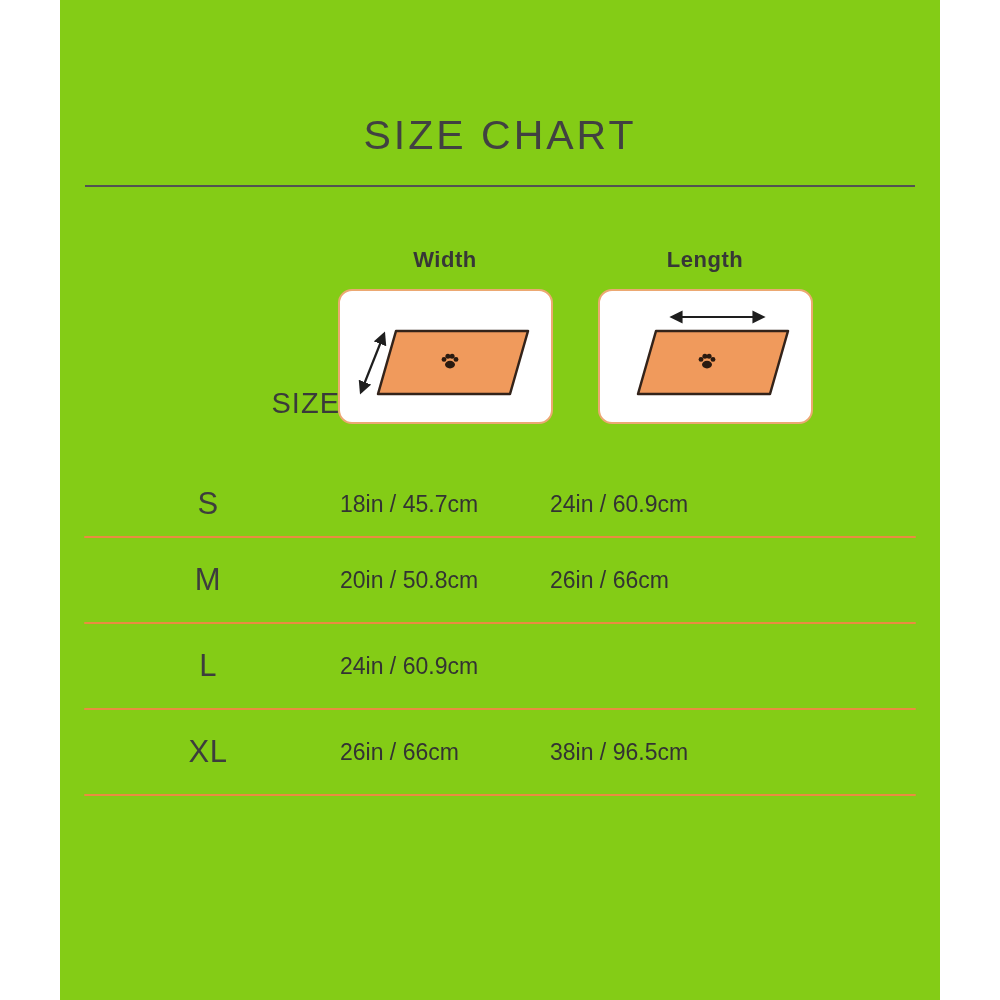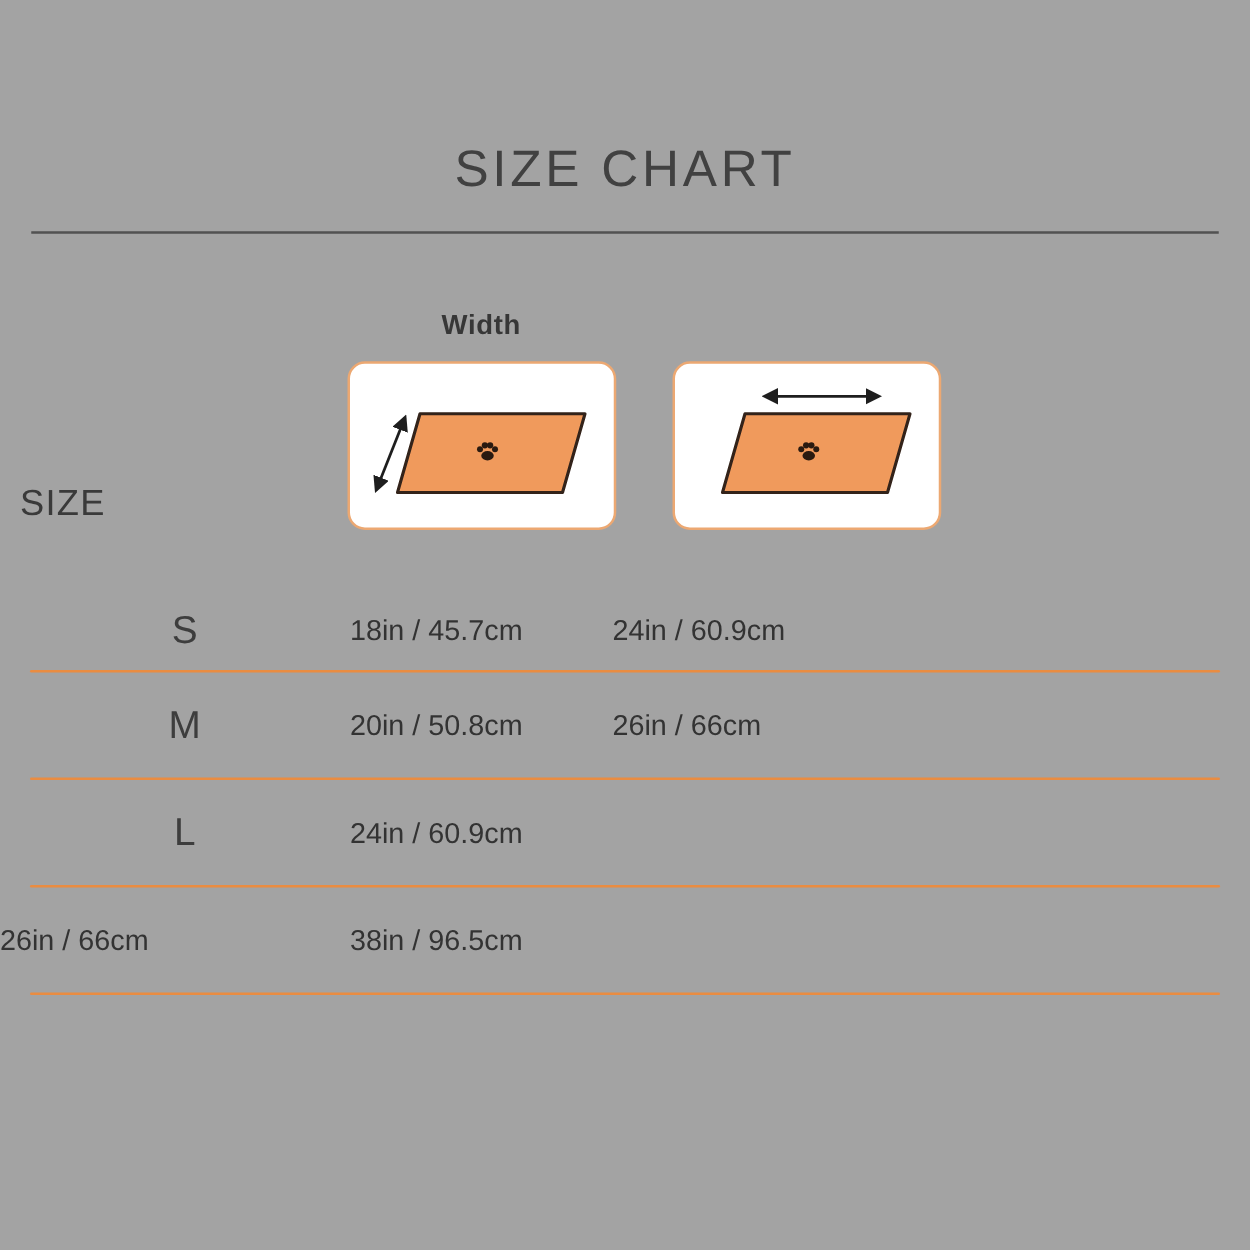--- a/index.html
+++ b/index.html
@@ -1,37 +1,37 @@
 <!DOCTYPE html>
 <html><head>
 <meta charset="utf-8">
 <style>
   html,body { margin:0; padding:0; background:#ffffff; }
   .page {
-    width:1000px; height:1000px; background:#a3a3a3; position:relative;
+    width:880px; height:1000px; background:#84cc16; position:relative;
     font-family:"Liberation Sans","DejaVu Sans",sans-serif; color:#3b3b3b;
     overflow:hidden; margin:0 auto;
   }
   .title {
     margin:0; padding-top:112px; text-align:center;
     font-size:41px; font-weight:400; letter-spacing:3px; color:#414141;
   }
   .title-rule { height:2px; background:#525252; margin:26px 25px 0 25px; }
 
   .grid { display:grid; grid-template-columns:280px 210px 310px; }
 
   .header-grid { margin-top:60px; }
   .header-cell {
     text-align:center; font-size:22px; font-weight:700; color:#373737;
     letter-spacing:0.5px;
   }
 
   .diagram-grid { margin-top:16px; height:135px; align-items:end; }
   .size-label {
-    text-align:left; font-size:29px; color:#3a3a3a; letter-spacing:1px;
+    text-align:right; font-size:29px; color:#3a3a3a; letter-spacing:1px;
     padding-left:16px; padding-bottom:4px;
   }
   .diagram-cell { display:flex; justify-content:center; }
   .diagram-box {
     width:211px; height:131px; background:#ffffff;
     border:2px solid #ecа872; border:2px solid #ECA872; border-radius:14px;
     display:flex; align-items:center; justify-content:center;
   }
 
   .rows { margin-top:28px; }
@@ -48,20 +48,21 @@
 <body>
 
 <div class="page">
 
   <h1 class="title">SIZE CHART</h1>
   <div class="title-rule"></div>
 
   <div class="grid header-grid">
     <div></div>
     <div class="header-cell">Width</div>
+    <div class="header-cell">Length</div>
   </div>
 
   <div class="grid diagram-grid">
     <div class="size-label">SIZE</div>
 
     <div class="diagram-cell">
       <div class="diagram-box">
         <svg width="211" height="131" viewBox="0 0 211 131">
           <defs>
             <marker id="ahw" viewBox="0 0 10 10" refX="8" refY="5" markerWidth="6" markerHeight="6" orient="auto-start-reverse">
@@ -119,20 +120,21 @@
     </div>
     <div class="row-divider"></div>
 
     <div class="grid data-row">
       <div class="size-cell">L</div>
       <div class="value-cell">24in / 60.9cm</div>
     </div>
     <div class="row-divider"></div>
 
     <div class="grid data-row">
+      <div class="size-cell">XL</div>
       <div class="value-cell">26in / 66cm</div>
       <div class="value-cell">38in / 96.5cm</div>
     </div>
     <div class="row-divider"></div>
 
     <div class="grid data-row">
     </div>
 
   </div>
 </div>

